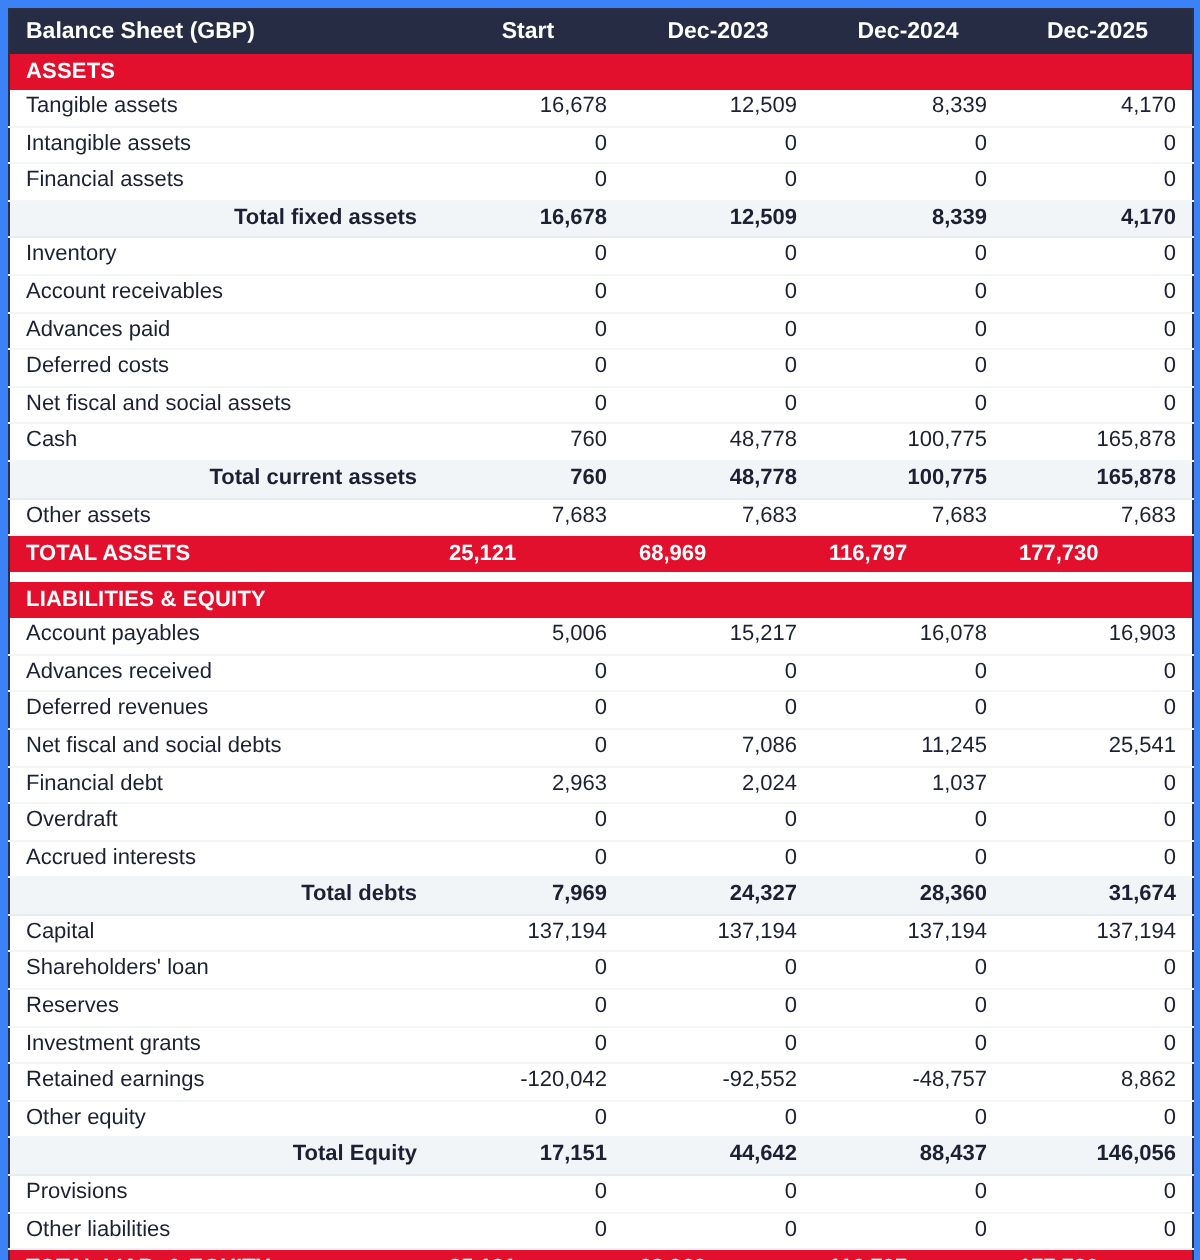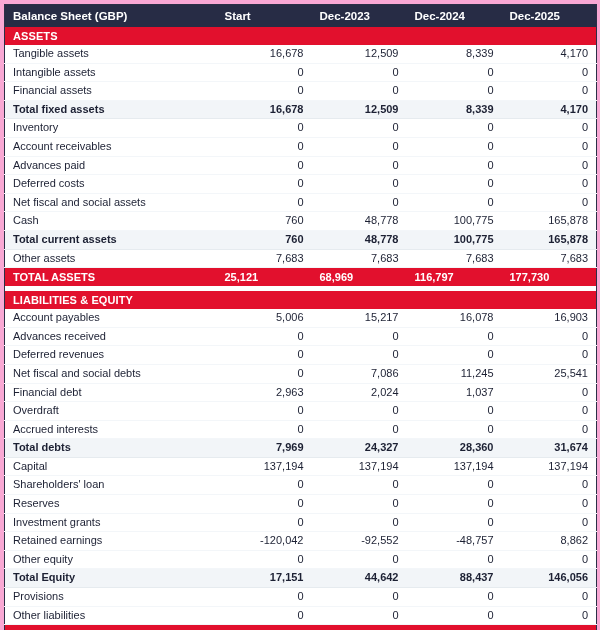--- a/index.html
+++ b/index.html
@@ -13,21 +13,21 @@
   body {
     font-family: "Liberation Sans", sans-serif;
     -webkit-font-smoothing: antialiased;
   }
 
   #sheet {
     width: 600px;
     height: 630px;
     box-sizing: border-box;
     padding: 4px 20px 6px 4px;
-    background: #f9a8d4;
+    background: #3b82f6;
   }
 
   table.bs {
     width: 592px;
     border-collapse: collapse;
     table-layout: fixed;
     border: 1px solid #2b2f47;
     font-size: 11px;
   }
 
@@ -47,21 +47,21 @@
   
   tr.head th {
     background: #272c45;
     color: #ffffff;
     font-weight: bold;
     font-size: 11.5px;
     height: 22px;
     line-height: 22px;
   }
   tr.head th.lbl { text-align: left; }
-  tr.head th.num { text-align: left; }
+  tr.head th.num { text-align: center; }
 
   
   tr.section td {
     background: #e2102d;
     color: #ffffff;
     font-weight: bold;
     font-size: 11px;
     letter-spacing: 0.1px;
     height: 18px;
     line-height: 18px;
@@ -84,21 +84,21 @@
   tr.item td.lbl { text-align: left; }
   tr.item td.num { text-align: right; }
 
   
   tr.subtotal td {
     background: #f2f5f8;
     color: #1c2033;
     font-weight: bold;
     border-bottom: 1px solid #e6ebef;
   }
-  tr.subtotal td.lbl { text-align: left; }
+  tr.subtotal td.lbl { text-align: right; }
   tr.subtotal td.num { text-align: right; }
 
   
   tr.grandtotal td {
     background: #e2102d;
     color: #ffffff;
     font-weight: bold;
     height: 18px;
     line-height: 18px;
   }

